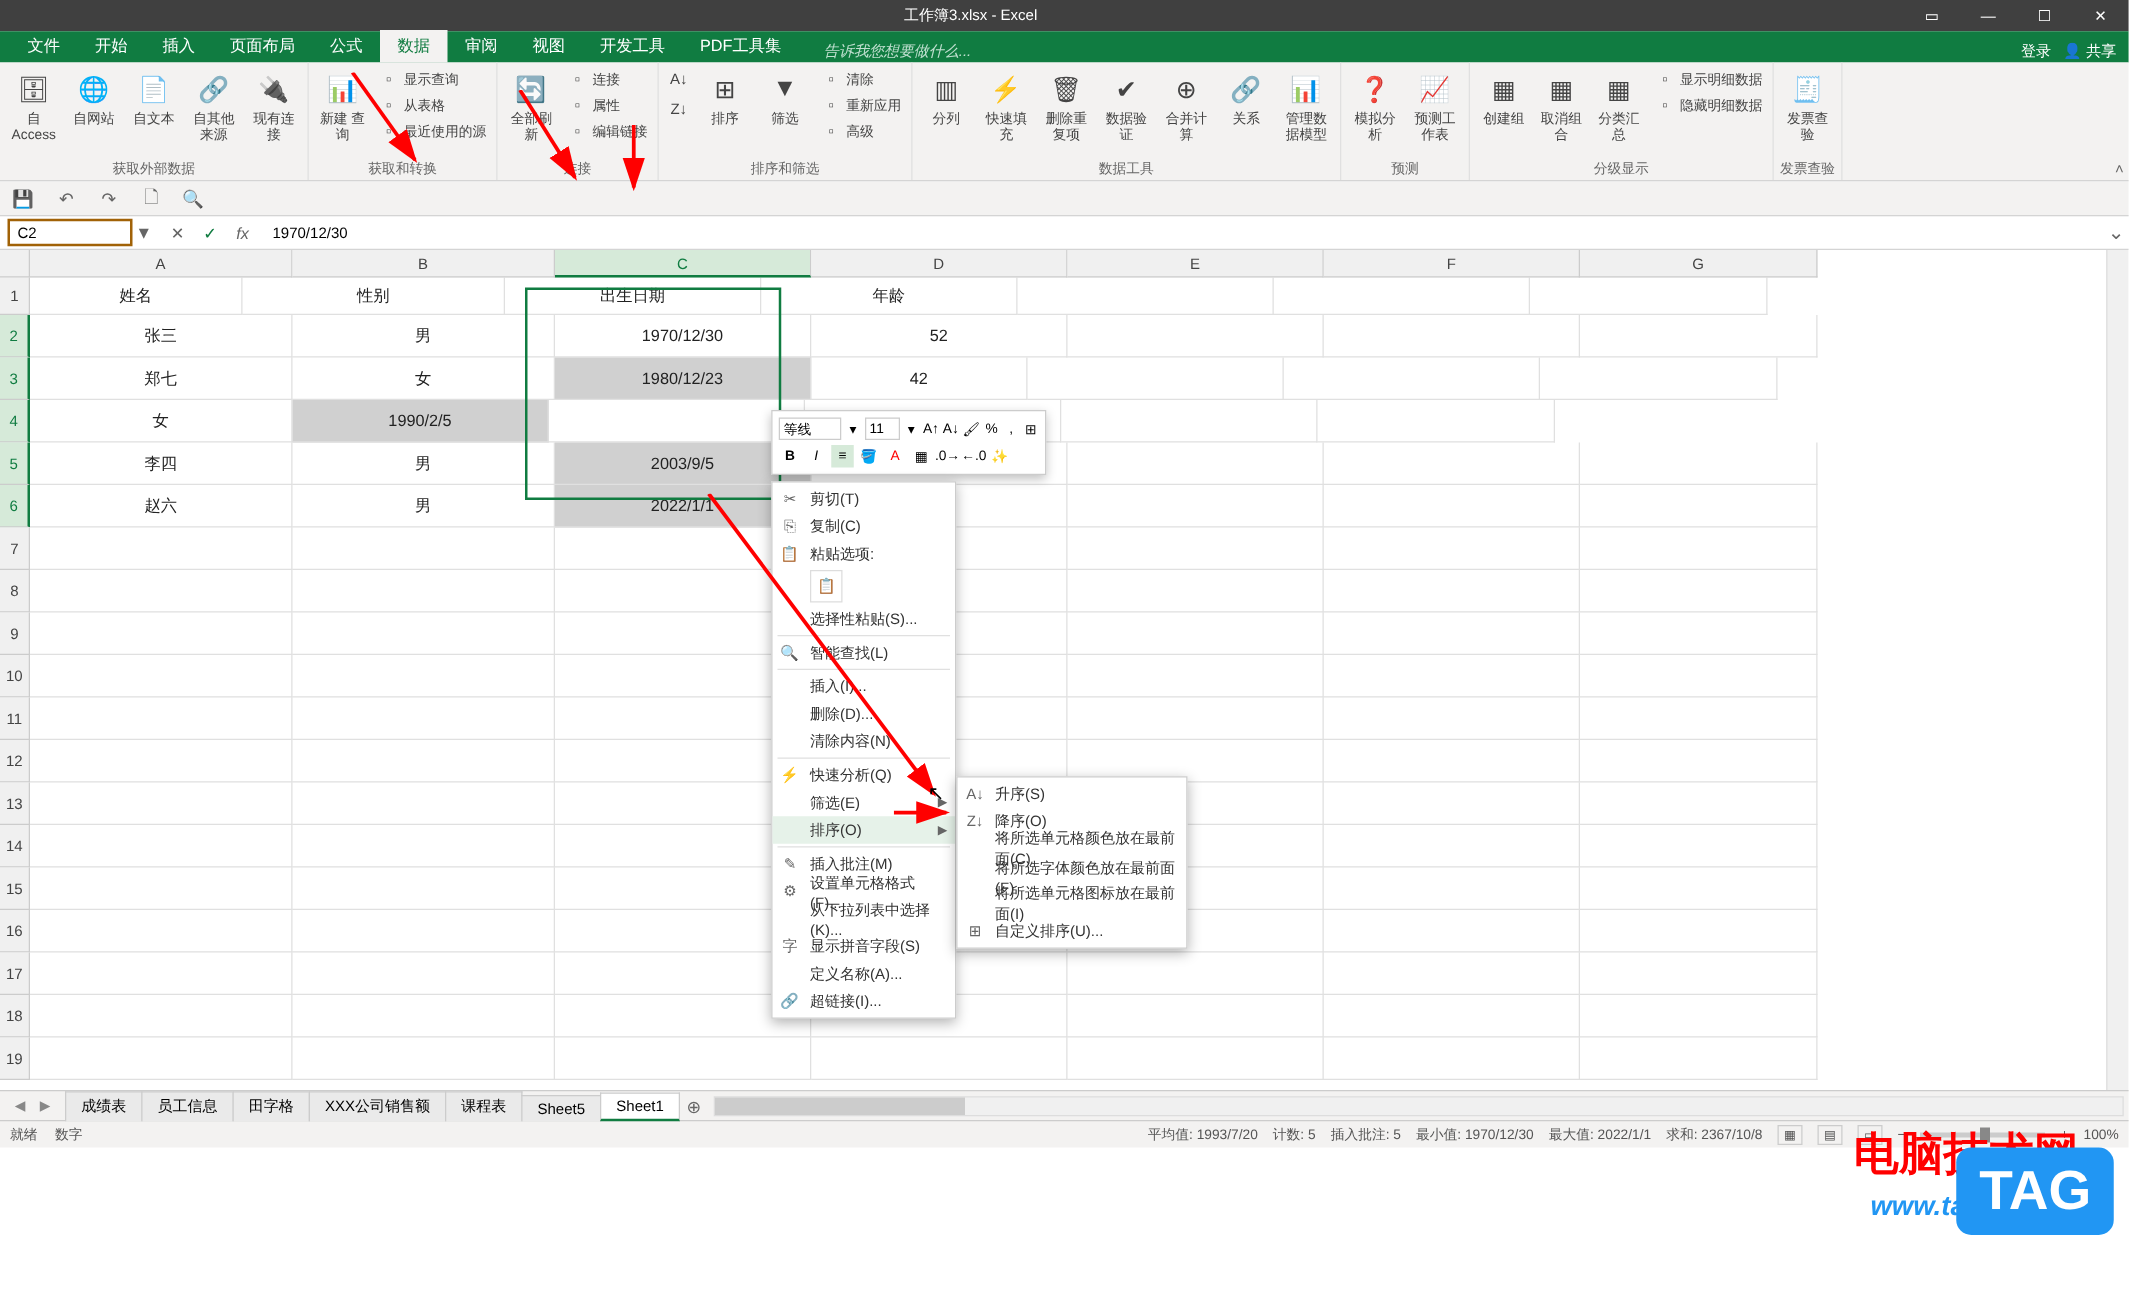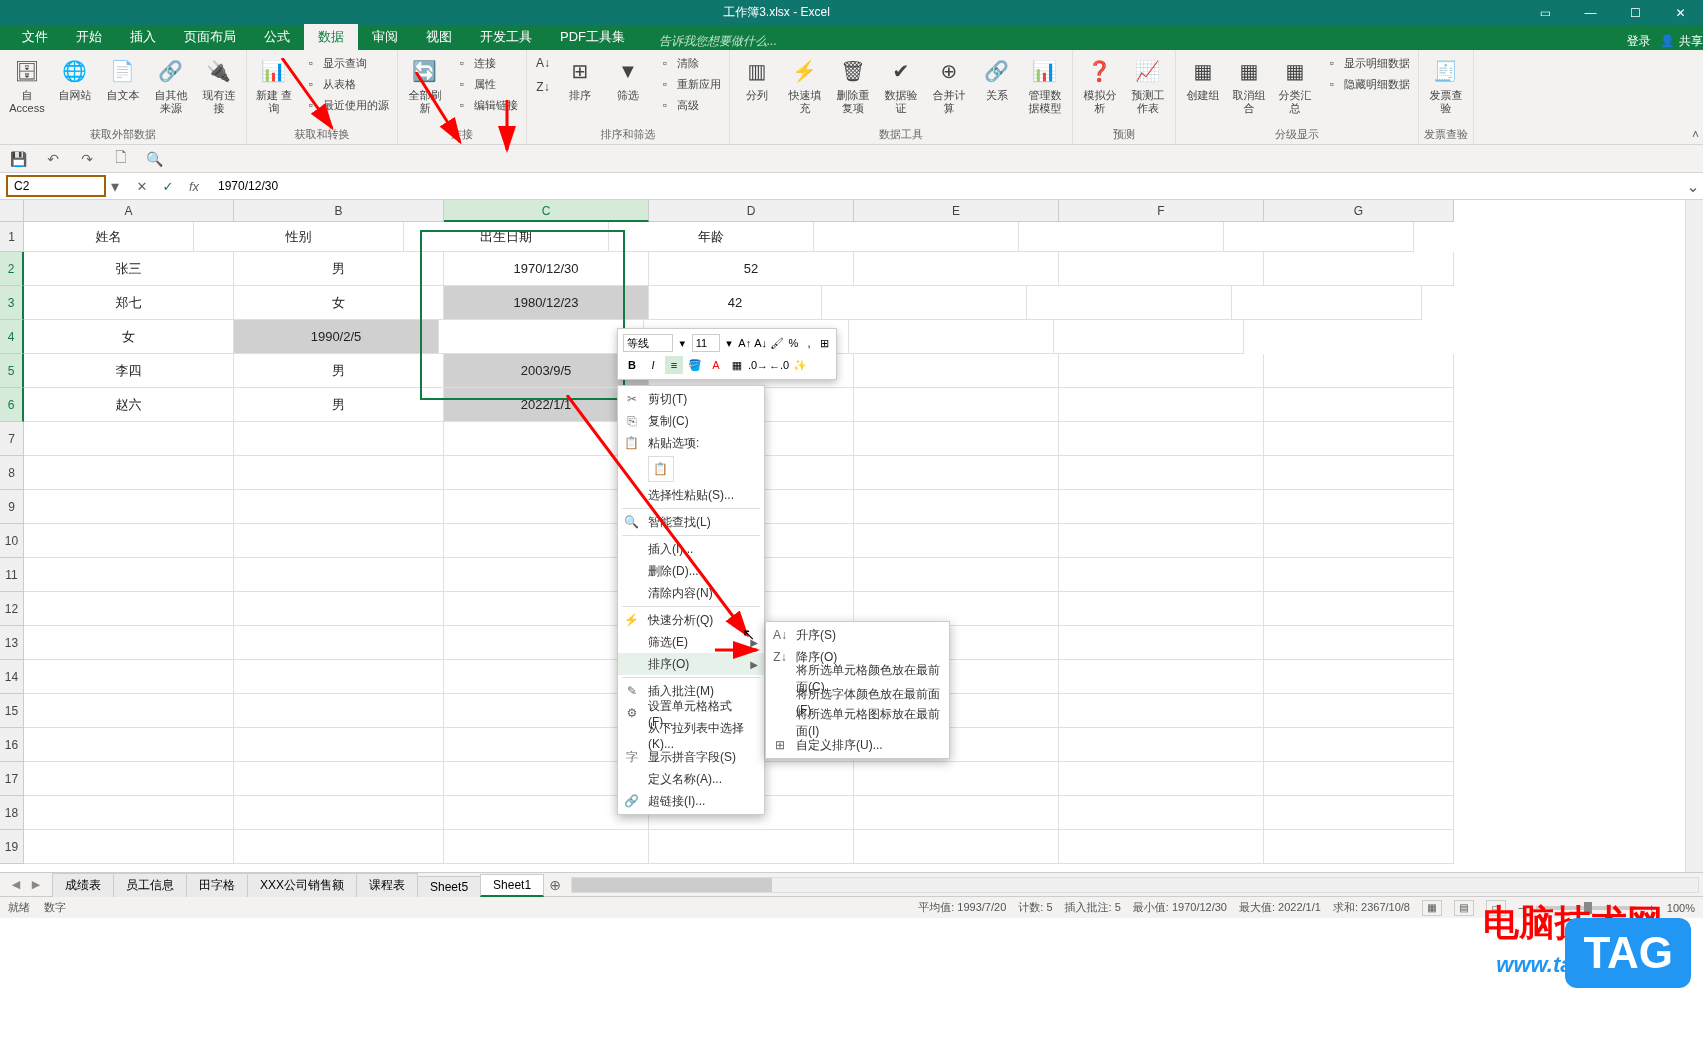--- a/index.html
+++ b/index.html
@@ -1,30 +1,30 @@
 <!DOCTYPE html>
 <html><head>
 <meta charset="utf-8">
 <style>
   * { box-sizing: border-box; margin: 0; padding: 0; font-family: "Microsoft YaHei", "Segoe UI", sans-serif; }
   body { background: #fff; width: 1703px; height: 1038px; overflow: hidden; position: relative; }
   
   
-  .titlebar { height: 25px; background: #0f766e; color: #fff; display: flex; align-items: center; font-size: 12px; }
+  .titlebar { height: 25px; background: #404040; color: #fff; display: flex; align-items: center; font-size: 12px; }
   .titlebar-left { width: 30px; }
   .titlebar-center { flex: 1; text-align: center; }
   .titlebar-right { display: flex; align-items: center; gap: 0; }
   .titlebar-btn { width: 45px; height: 25px; display: flex; align-items: center; justify-content: center; cursor: pointer; }
   .titlebar-btn.close { background: transparent; }
   
   
   .menubar { height: 25px; background: #107c41; display: flex; align-items: flex-end; padding-left: 8px; }
   .menu-tab { padding: 4px 14px; font-size: 13px; color: #fff; cursor: pointer; }
   .menu-tab.active { background: #f3f2f1; color: #107c41; }
-  .menu-right { margin-left: auto; display: flex; align-items: center; gap: 10px; }
+  .menu-right { margin-left: auto; display: flex; align-items: center; padding-right: 10px; gap: 10px; }
   .menu-right span { color: #fff; font-size: 12px; }
   .tell-me { color: #c0e0d0; font-size: 12px; padding-left: 20px; font-style: italic; }
   
   
   .ribbon { height: 95px; background: #f3f2f1; border-bottom: 1px solid #d4d4d4; display: flex; position: relative; }
   .ribbon-group { display: flex; flex-direction: column; padding: 3px 4px 0; border-right: 1px solid #e0e0e0; }
   .ribbon-group-content { flex: 1; display: flex; align-items: flex-start; gap: 2px; }
   .ribbon-group-label { text-align: center; font-size: 11px; color: #666; padding: 2px 0; }
   .ribbon-btn-large { display: flex; flex-direction: column; align-items: center; width: 46px; padding: 2px; cursor: pointer; font-size: 11px; color: #444; }
   .ribbon-btn-large .icon { width: 32px; height: 32px; display: flex; align-items: center; justify-content: center; font-size: 20px; }

